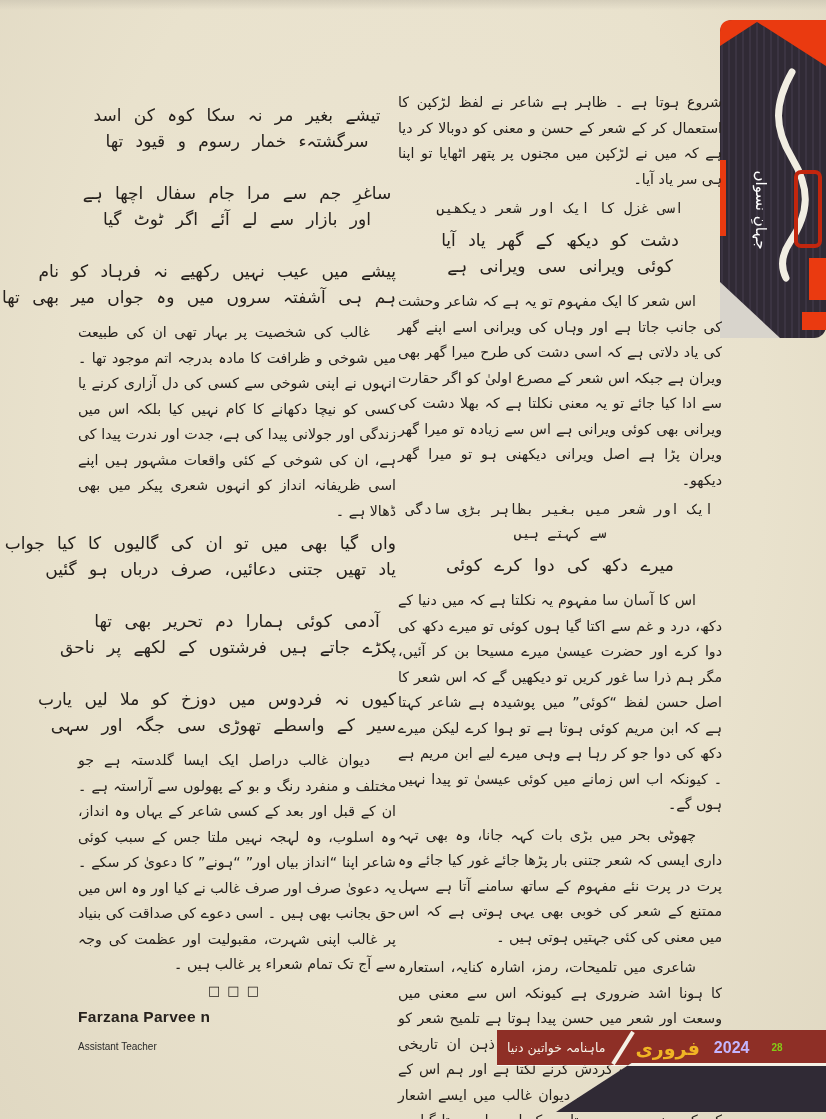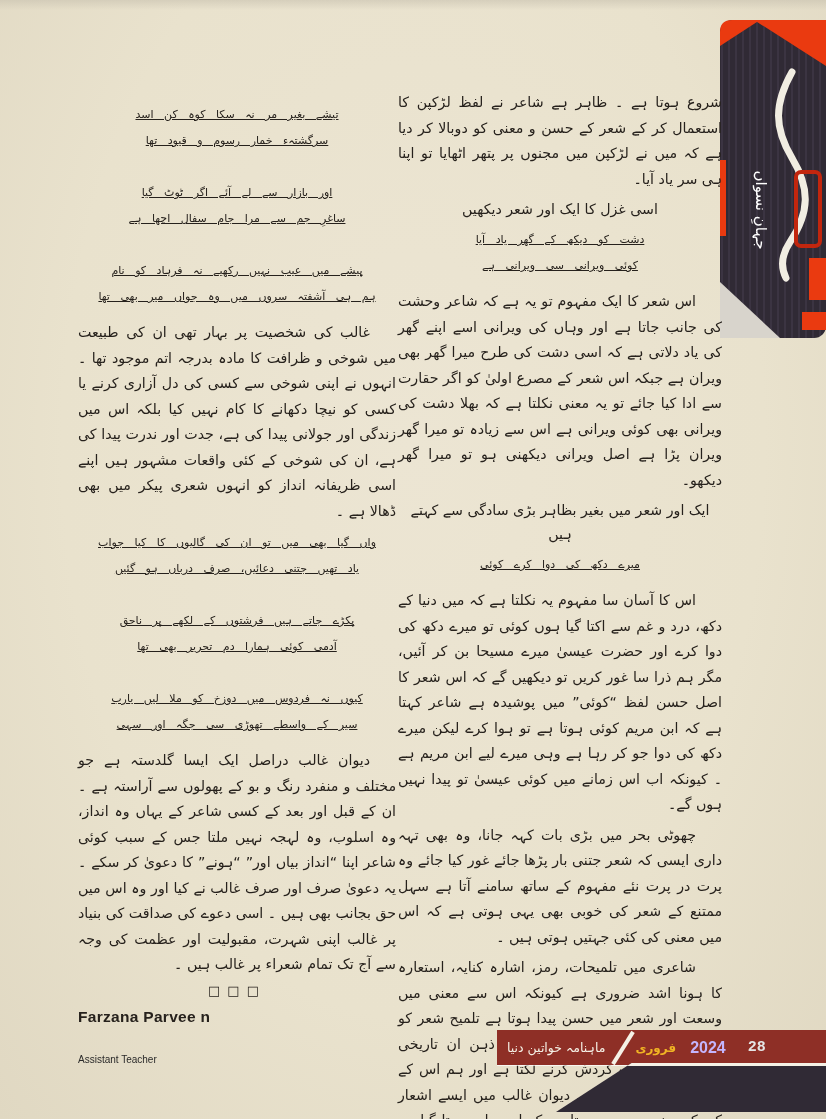--- a/index.html
+++ b/index.html
@@ -15,42 +15,42 @@
   }
   
   .col { position:absolute; direction:rtl; }
   .col-right { left:398px; top:90px; width:324px; }
   .col-left  { left:78px;  top:96px; width:318px; }
   .para {
     font-size:14.2px; line-height:25.5px; text-align:justify;
     text-indent:26px; margin-bottom:5px;
   }
   .para.no-indent { text-indent:0; }
-  .lead { font-size:14.2px; line-height:24px; text-align:center; margin:2px 0 2px; }
+  .lead { font-size:14.2px; line-height:24px; text-align:center; margin:2px 0 2px;font-family:Liberation Mono, monospace; }
   .couplet { text-align:center; margin:6px 0 10px; }
-  .verse { display:block; font-size:11px; line-height:26px; word-spacing:7px; white-space:nowrap;text-decoration:underline; }
+  .verse { display:block; font-size:17px; line-height:26px; word-spacing:7px; white-space:nowrap; }
   .couplet.gap-after { margin-bottom:26px; }
   
   .end-mark { text-align:center; font-size:13px; letter-spacing:7px; direction:ltr; margin:4px 0 10px; color:#26211c; }
   .author { direction:ltr; text-align:left; font-family:"Liberation Sans",sans-serif; margin-top:6px; }
-  .author .name { font-weight:bold; font-size:15.5px; letter-spacing:.3px; margin-bottom:28px; }
+  .author .name { font-weight:bold; font-size:15.5px; letter-spacing:.3px; margin-bottom:15px; }
   .author .line { font-size:10px; margin-bottom:13px; color:#2a2a2a; }
   
   .banner { position:absolute; left:716px; top:20px; width:110px; height:324px; }
   
   .footer-bar{
     position:absolute; left:497px; top:1030px; width:329px; height:35px;
     background:#8e2f26; display:flex; align-items:center; direction:ltr;
     box-shadow:0 1px 0 rgba(255,255,255,.7);
   }
   .f-mag { color:#f5f1e6; font-size:12.5px; direction:rtl; margin-left:10px; white-space:nowrap; }
   .f-slash{ width:4px; height:38px; background:#f5f1e6; transform:rotate(32deg); margin:0 10px 0 16px; }
-  .f-month{ color:#f0b424; font-size:12px; font-weight:bold; direction:rtl; margin-right:14px; white-space:nowrap; }
+  .f-month{ color:#f0b424; font-size:19px; font-weight:bold; direction:rtl; margin-right:14px; white-space:nowrap; }
   .f-year { color:#c4b5fd; font-size:16px; font-weight:bold; font-family:"Liberation Sans",sans-serif; margin-right:22px; }
-  .f-page { color:#e5e5e5; font-size:15px; font-weight:bold; font-family:Liberation Mono, monospace; }
+  .f-page { color:#84cc16; font-size:10px; font-weight:bold; font-family:Liberation Sans, sans-serif; }
   .footer-dark{
     position:absolute; left:556px; top:1063px; width:270px; height:49px;
     background:#302a35;
     clip-path:polygon(28% 0, 100% 0, 100% 100%, 0 100%);
     border-top:3px solid #f5f1e6;
   }
 </style>
 </head>
 <body>
 
@@ -92,35 +92,35 @@
     <p class="para">شاعری میں تلمیحات، رمز، اشارہ کنایہ، استعارہ کا ہونا اشد ضروری ہے کیونکہ اس سے معنی میں وسعت اور شعر میں حسن پیدا ہوتا ہے تلمیح شعر کو اس قدر بلیغ کر دیتا ہے کہ ہمارا ذہن ان تاریخی واقعات کی جانب گردش کرنے لگتا ہے اور ہم اس کے سحر میں کھو جاتے ہیں دیوان غالب میں ایسے اشعار کی کمی نہیں جن میں تلمیح کو اس طرح برتا گیا ہے کہ اس کا حسن دو چند ہو گیا ہے نمونہ اشعار دیکھیں:</p>
 
   </div>
 
   <div class="col col-left">
     <div class="couplet gap-after">
       <span class="verse">تیشے بغیر مر نہ سکا کوہ کن اسد</span>
       <span class="verse">سرگشتہء خمار رسوم و قیود تھا</span>
     </div>
     <div class="couplet gap-after">
+      <span class="verse">ساغرِ جم سے مرا جام سفال اچھا ہے</span>
       <span class="verse">اور بازار سے لے آئے اگر ٹوٹ گیا</span>
-      <span class="verse">ساغرِ جم سے مرا جام سفال اچھا ہے</span>
     </div>
     <div class="couplet">
       <span class="verse">پیشے میں عیب نہیں رکھیے نہ فرہاد کو نام</span>
       <span class="verse">ہم ہی آشفتہ سروں میں وہ جواں میر بھی تھا</span>
     </div>
     <p class="para">غالب کی شخصیت پر بہار تھی ان کی طبیعت میں شوخی و ظرافت کا مادہ بدرجہ اتم موجود تھا ۔ انہوں نے اپنی شوخی سے کسی کی دل آزاری کرنے یا کسی کو نیچا دکھانے کا کام نہیں کیا بلکہ اس میں زندگی اور جولانی پیدا کی ہے، جدت اور ندرت پیدا کی ہے، ان کی شوخی کے کئی واقعات مشہور ہیں اپنے اسی ظریفانہ انداز کو انہوں شعری پیکر میں بھی ڈھالا ہے ۔</p>
     <div class="couplet gap-after">
       <span class="verse">واں گیا بھی میں تو ان کی گالیوں کا کیا جواب</span>
       <span class="verse">یاد تھیں جتنی دعائیں، صرف درباں ہو گئیں</span>
     </div>
     <div class="couplet gap-after">
+      <span class="verse">آدمی کوئی ہمارا دم تحریر بھی تھا</span>
       <span class="verse">پکڑے جاتے ہیں فرشتوں کے لکھے پر ناحق</span>
-      <span class="verse">آدمی کوئی ہمارا دم تحریر بھی تھا</span>
     </div>
     <div class="couplet">
       <span class="verse">کیوں نہ فردوس میں دوزخ کو ملا لیں یارب</span>
       <span class="verse">سیر کے واسطے تھوڑی سی جگہ اور سہی</span>
     </div>
     <p class="para">دیوان غالب دراصل ایک ایسا گلدستہ ہے جو مختلف و منفرد رنگ و بو کے پھولوں سے آراستہ ہے ۔ ان کے قبل اور بعد کے کسی شاعر کے یہاں وہ انداز، وہ اسلوب، وہ لہجہ نہیں ملتا جس کے سبب کوئی شاعر اپنا “انداز بیاں اور” “ہونے” کا دعویٰ کر سکے ۔ یہ دعویٰ صرف اور صرف غالب نے کیا اور وہ اس میں حق بجانب بھی ہیں ۔ اسی دعوے کی صداقت کی بنیاد پر غالب اپنی شہرت، مقبولیت اور عظمت کی وجہ سے آج تک تمام شعراء پر غالب ہیں ۔</p>
     <div class="end-mark">□□□</div>
     <div class="author">
       <div class="name">Farzana Parvee n</div>
       <div class="line">Assistant Teacher</div>

